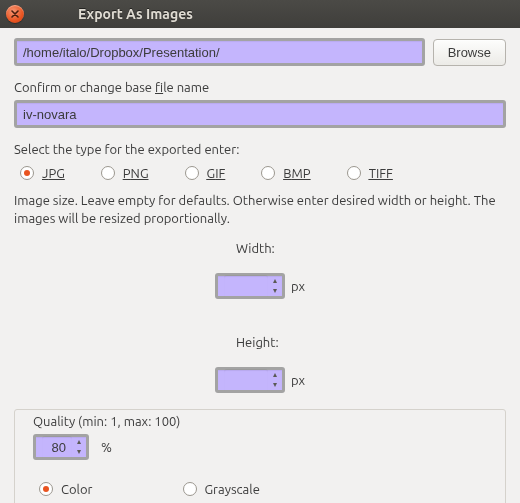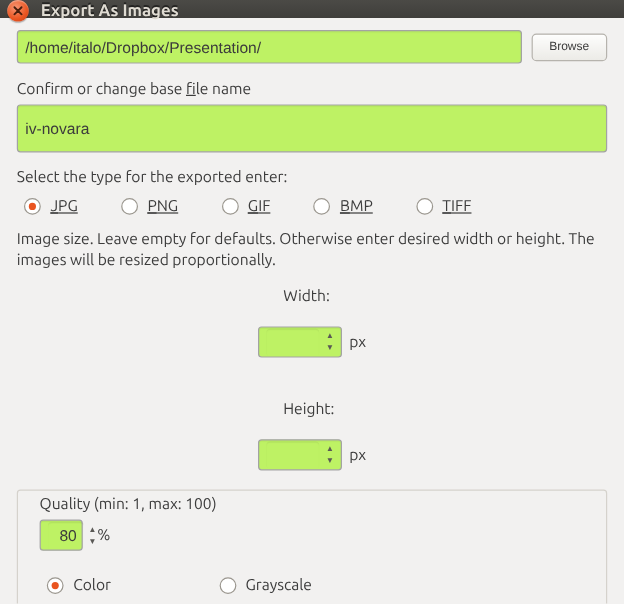--- a/index.html
+++ b/index.html
@@ -7,63 +7,65 @@
     margin: 0;
     font-family: "Ubuntu", "Segoe UI", sans-serif;
     font-size: 13px;
     color: #3c3c3c;
     background: #f2f1f0;
     width: 520px;
     height: 503px;
     overflow: hidden;
   }
   .titlebar {
-    height: 15px;
+    height: 28px;
     background: linear-gradient(to bottom, #4b4a46 0%, #3f3e3b 100%);
     display: flex;
+    align-items: center;
     padding: 0 6px;
     color: #dfdbd2;
     font-weight: bold;
     font-size: 14px;
+    gap: 44px;
   }
   .close-btn {
     width: 18px; height: 18px;
     border-radius: 9px;
     background: radial-gradient(circle at 40% 35%, #f79674, #e95420 60%, #c6401b);
     display: flex; align-items: center; justify-content: center;
     margin-right: 10px;
     box-shadow: inset 0 1px 1px rgba(255,255,255,0.4), 0 1px 1px rgba(0,0,0,0.3);
     cursor: pointer;
   }
   .close-btn svg { width: 8px; height: 8px; }
   .window-title { text-shadow: 0 -1px 0 rgba(0,0,0,0.5); }
   .content { padding: 10px 14px 14px 14px; }
   .label { margin: 6px 0 4px 0; }
   .row { display: flex; align-items: center; gap: 8px; }
   input[type="text"], .spin {
-    border: 1px solid #a3a3a3;
-    background: #bef264;
+    border: 3px solid #a3a3a3;
+    background: #c4b5fd;
     border-radius: 3px;
     padding: 4px 6px;
     font-size: 13px;
     color: #3c3c3c;
     box-shadow: inset 0 1px 1px rgba(0,0,0,0.06);
   }
   .path-input { flex: 1; height: 28px; }
   .btn {
     border: 1px solid #b6b3ad;
     background: linear-gradient(to bottom,#fdfdfc,#ecebe7);
     border-radius: 4px;
     padding: 5px 14px;
-    font-size: 10px;
+    font-size: 13px;
     color: #3c3c3c;
     cursor: pointer;
     box-shadow: 0 1px 0 rgba(255,255,255,0.6) inset;
   }
-  .full { width: 100%; height: 40px; margin-top: 2px; }
+  .full { width: 100%; height: 28px; margin-top: 2px; }
   .section { margin-top: 14px; }
   .radio-row { display: flex; gap: 36px; margin: 10px 0 6px 6px; align-items:center; }
   .radio { display: flex; align-items: center; gap: 8px; cursor: pointer; }
   .radio-ind {
     width: 14px; height: 14px; border-radius: 50%;
     border: 1px solid #9b978f; background: #fff;
     display: flex; align-items: center; justify-content: center;
   }
   .radio.selected .radio-ind::after {
     content:""; width:6px; height:6px; border-radius:50%;
@@ -171,21 +173,21 @@
             <span>▾</span>
           </span>
       </div>
       <span class="unit">px</span>
     </div>
   </div>
 
   <div class="panel">
     <div>Quality (min: 1, max: 100)</div>
     <div class="quality-row">
-      <div class="spin" style="width:36px">
+      <div class="spin" style="width:56px">
         <input type="text" style="width: 30px;" value="80">
         <span class="arrows">
             <span>▴</span>
             <span>▾</span>
           </span>
       </div>
       <span>%</span>
     </div>
     <div class="color-row">
       <div class="radio selected">

